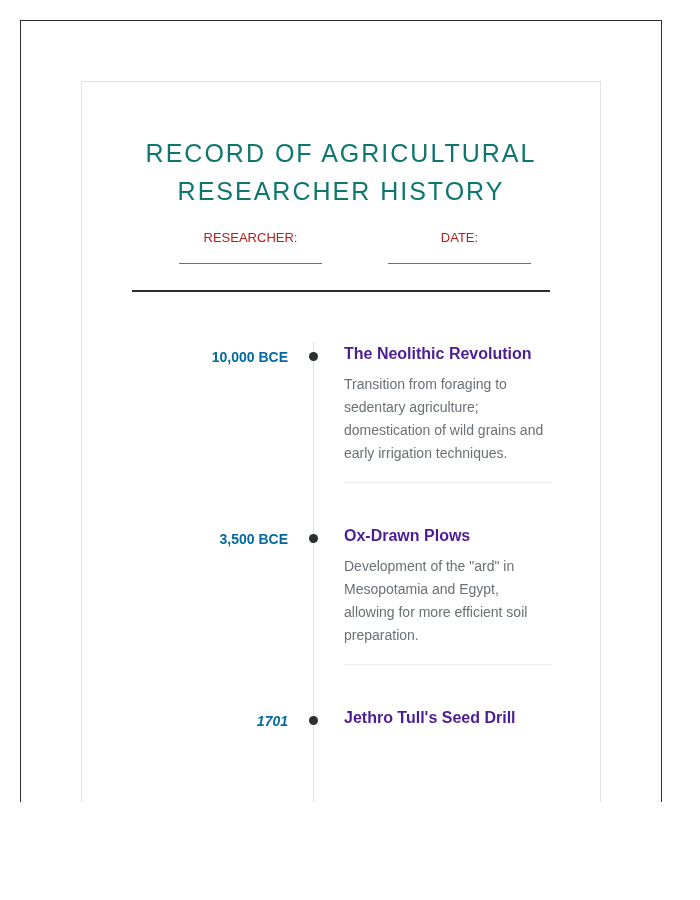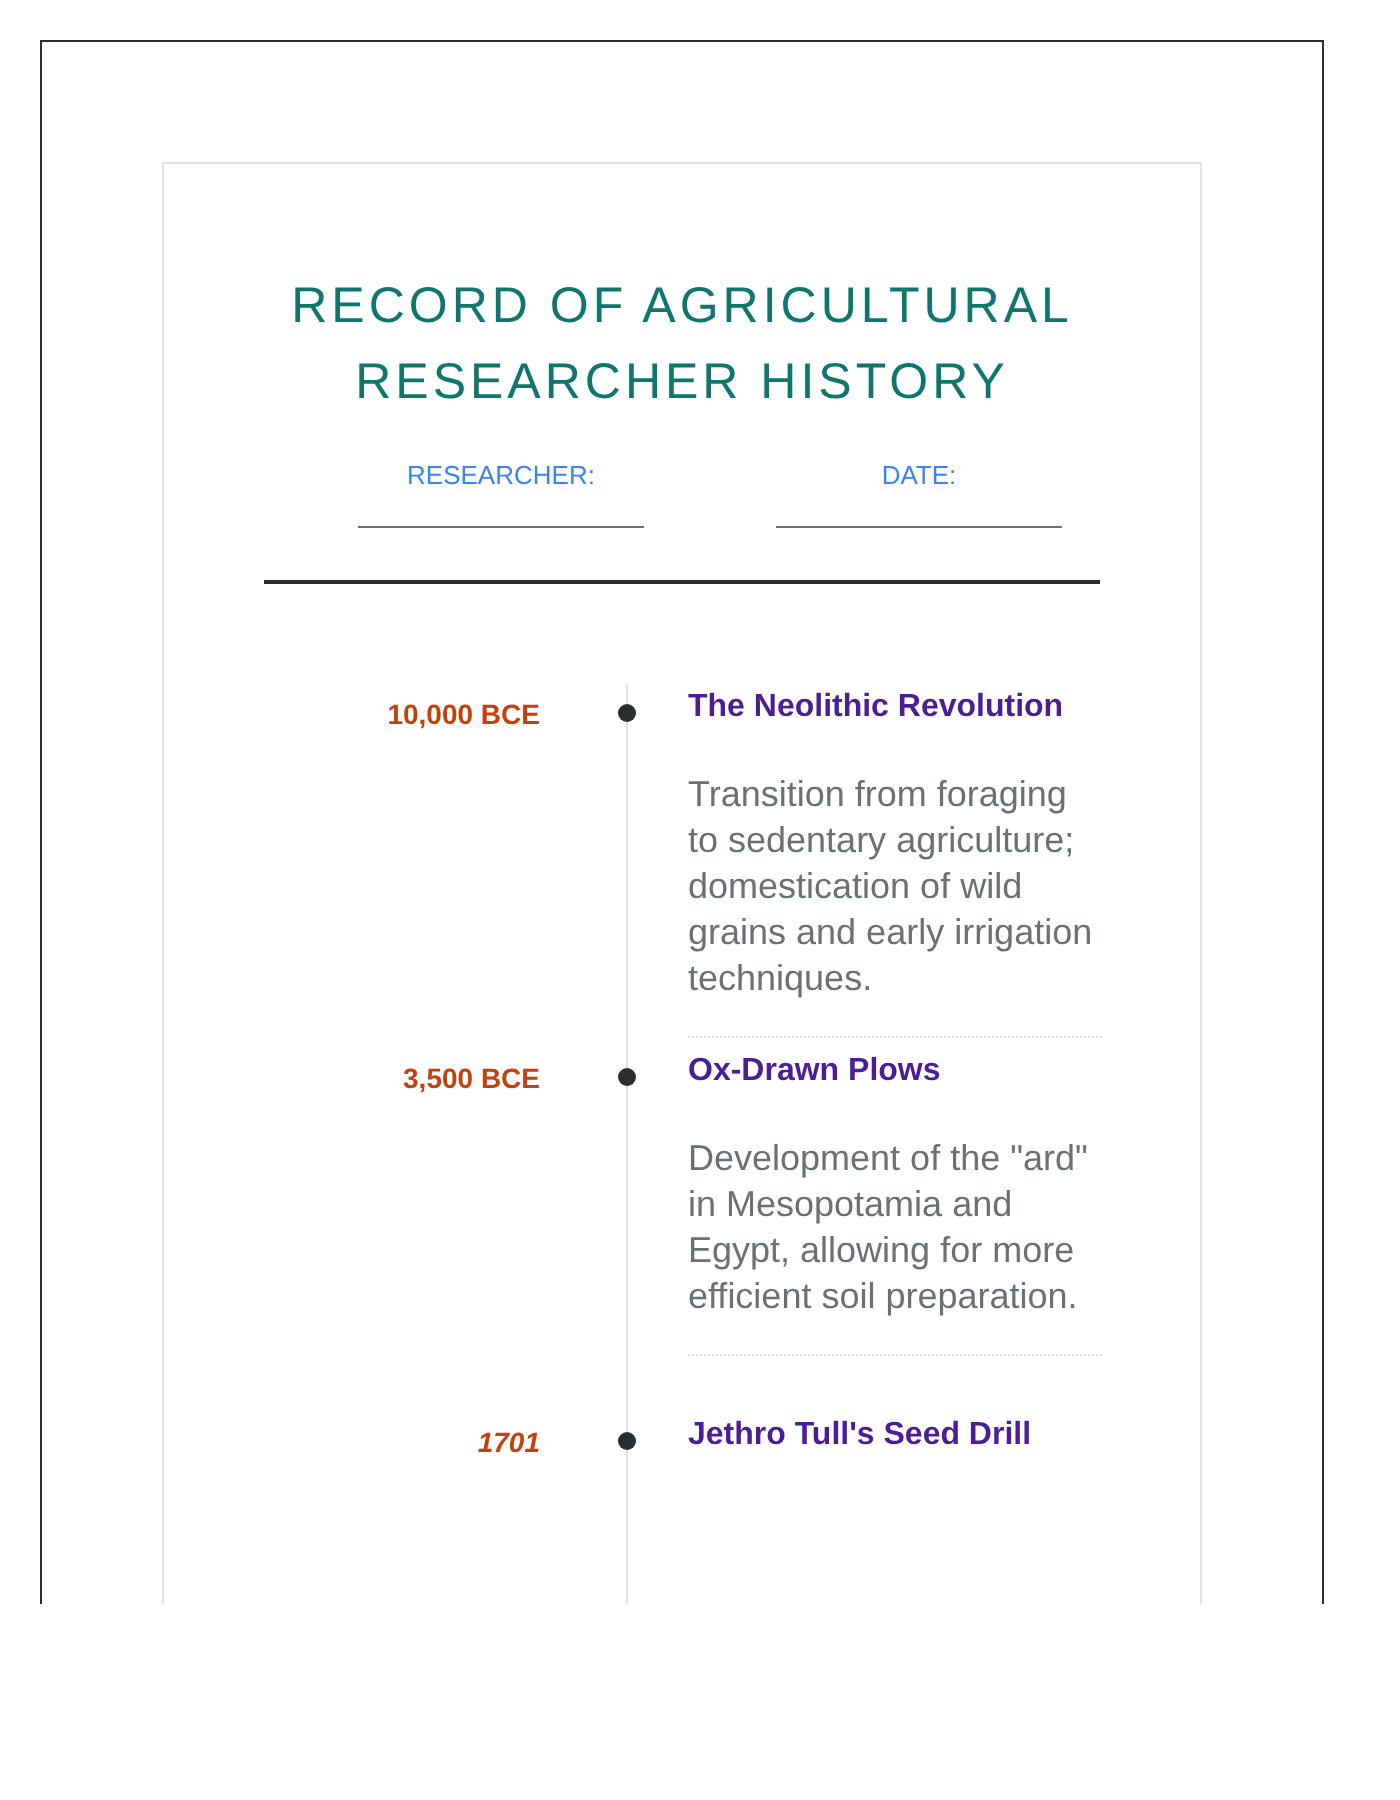--- a/index.html
+++ b/index.html
@@ -11,34 +11,34 @@
   }
   .card {
     position: absolute; left: 60px; top: 60px; width: 520px; height: 1200px;
     border: 1px solid #e2e2e2; background: #fff;
   }
   .title {
     position: absolute; left: 0; top: 52px; width: 518px; text-align: center;
     font-size: 25px; letter-spacing: 2px; line-height: 38px; color: #0f766e; font-weight: normal;
   }
   .field { position: absolute; top: 148px; width: 143px; text-align: center; }
-  .field-label { font-size: 13px; color: #3b82f6; letter-spacing: 0px; }
+  .field-label { font-size: 13px; color: #b91c1c; letter-spacing: 0px; }
   .field-line { margin-top: 18px; border-bottom: 1px solid #6b7075; height: 1px; }
   .field.researcher { left: 97px; }
   .field.date { left: 306px; }
   .rule { position: absolute; left: 50px; top: 208px; width: 418px; height: 2px; background: #2b2f31; }
   .timeline-line { position: absolute; left: 231px; top: 260px; width: 1px; height: 900px; background: #e2e2e2; }
   .entry { position: absolute; left: 0; width: 518px; }
   .entry-date {
-    position: absolute; right: 330px; font-size: 14px; font-weight: bold; color: #c2410c; text-align: left; white-space: nowrap;
+    position: absolute; right: 312px; font-size: 14px; font-weight: bold; color: #0369a1; text-align: left; white-space: nowrap;
   }
   .dot { position: absolute; left: 227px; width: 9px; height: 9px; border-radius: 50%; background: #2b2f31; }
   .entry-body { position: absolute; left: 262px; width: 207px; }
   .entry-title { font-size: 16px; font-weight: bold; color: #4c1d95; line-height: 20px; }
-  .entry-desc { margin-top: 22px; font-size: 18px; line-height: 23px; color: #6b7075; }
+  .entry-desc { margin-top: 9px; font-size: 14px; line-height: 23px; color: #6b7075; }
   .sep { margin-top: 17px; border-bottom: 1px dotted #dcdcdc; height: 1px; }
 </style>
 </head>
 <body>
 
 <div class="viewport">
   <div class="card">
     <h1 class="title">
       <span>RECORD OF AGRICULTURAL</span><br>
       <span>RESEARCHER HISTORY</span>

